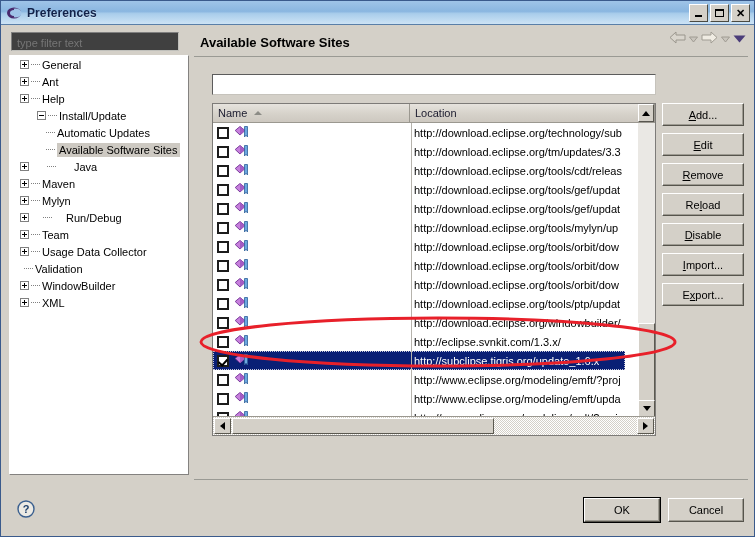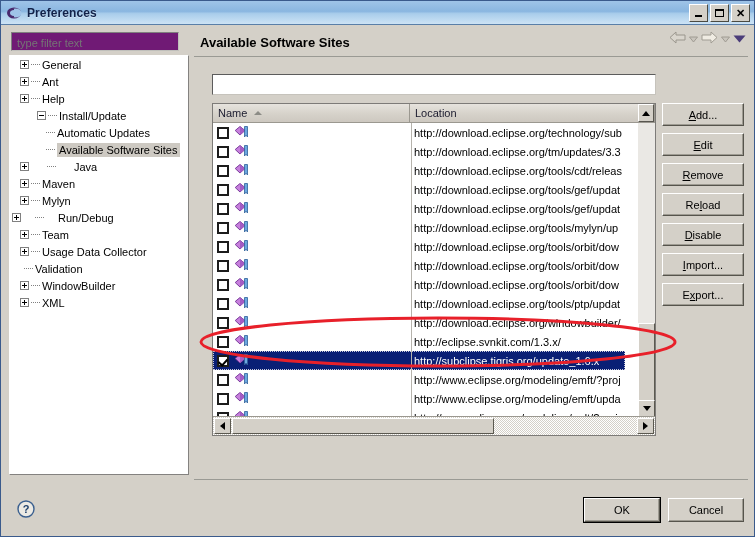--- a/index.html
+++ b/index.html
@@ -54,21 +54,21 @@
     font-size: 10px; color: #000;
   }
   .tbtn .min { width: 7px; height: 2px; background: #000; margin-top: 6px; }
   .tbtn .max { width: 9px; height: 8px; border: 1px solid #000; border-top-width: 2px; }
   .tbtn .cls { font-family: "Liberation Sans", sans-serif; font-weight: bold; font-size: 11px; line-height: 1; }
 
   
   #filter-box {
     position: absolute; left: 10px; top: 31px;
     width: 168px; height: 19px;
-    background: #701a75;
+    background: #404040;
     border: 1px solid #7f7f7f;
     border-right-color: #c0c0bb; border-bottom-color: #c0c0bb;
     font-size: 11px; color: #9a9a9a;
     padding: 2px 0 0 5px;
     outline: none;
     font-family: "Liberation Sans", sans-serif;
   }
   #tree-panel {
     position: absolute; left: 8px; top: 54px;
     width: 180px; height: 420px;
@@ -384,21 +384,21 @@
         <div class="tree-row" style="padding-left: 10px;">
           <span class="tree-exp plus"></span>
           <span class="tree-dots"></span>
           <span class="tree-label">Maven</span>
         </div>
         <div class="tree-row" style="padding-left: 10px;">
           <span class="tree-exp plus"></span>
           <span class="tree-dots"></span>
           <span class="tree-label">Mylyn</span>
         </div>
-        <div class="tree-row" style="padding-left: 2px; gap: 12px;">
+        <div class="tree-row" style="padding-left: 10px; gap: 12px;">
           <span class="tree-exp plus"></span>
           <span class="tree-dots"></span>
           <span class="tree-label">Run/Debug</span>
         </div>
         <div class="tree-row" style="padding-left: 10px;">
           <span class="tree-exp plus"></span>
           <span class="tree-dots"></span>
           <span class="tree-label">Team</span>
         </div>
         <div class="tree-row" style="padding-left: 10px;">

